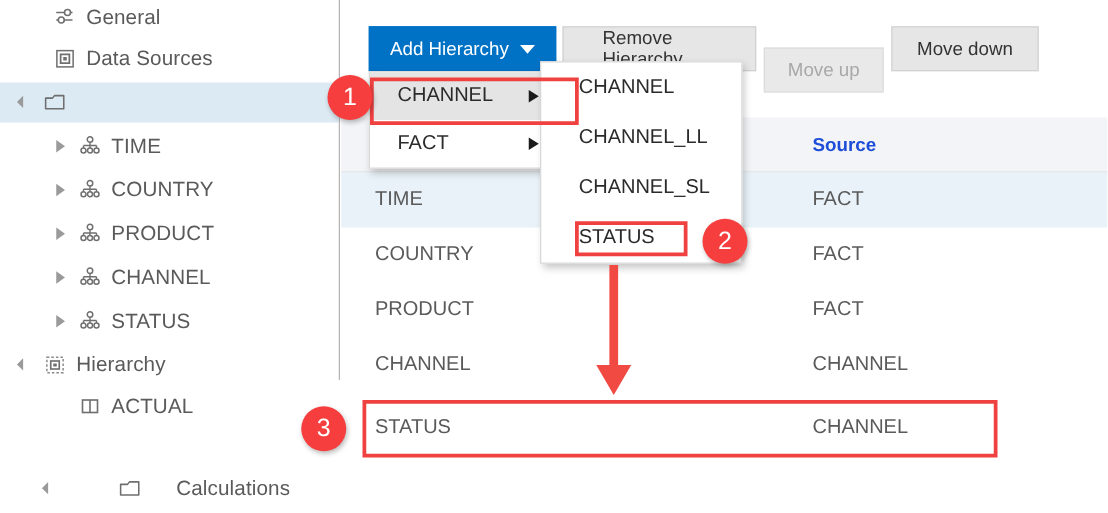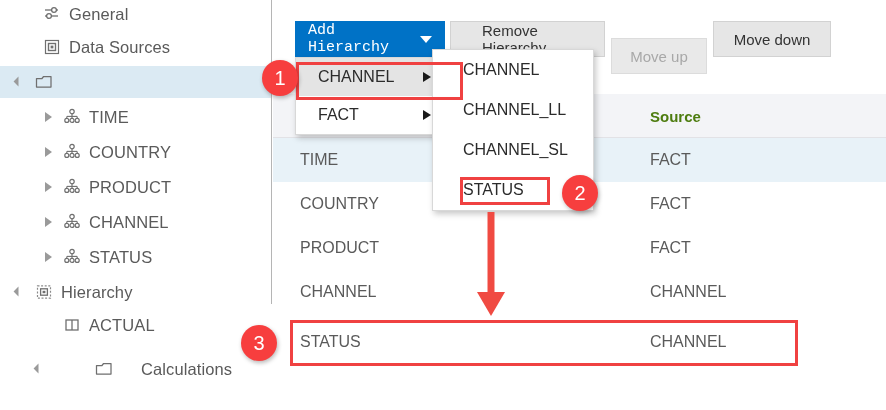--- a/index.html
+++ b/index.html
@@ -104,21 +104,21 @@
   #grid { position:absolute; left:0; top:94px; width:613px; }
   .thead {
     position: absolute; left:0; top:0;
     width: 613px; height: 44px;
     background: #f3f4f7;
     border-bottom: 1px solid #e2e2e6;
   }
   .th {
     position:absolute; top:0; height:44px;
     display:flex; align-items:center;
-    font-size:15px; font-weight:bold; color:#4d7c0f;
+    font-size:15px; font-weight:bold; color:#1d4ed8;
   }
   .trow {
     position:absolute; left:0;
     width:613px; height:44px;
     font-size:16px; color:#5a5a5a;
   }
   .trow.hl { background:#e8f2f8; }
   .cell-name { position:absolute; left:27px; top:0; height:44px; display:flex; align-items:center; }
   .cell-src  { position:absolute; left:377px; top:0; height:44px; display:flex; align-items:center; }
 
@@ -335,36 +335,36 @@
       <span class="ico">
         <svg width="20" height="18" viewBox="0 0 20 18">
           <rect x="4" y="4" width="12" height="10" fill="none" stroke="#6f6f6f" stroke-width="1.3"></rect>
           <line x1="10" y1="4" x2="10" y2="14" stroke="#6f6f6f" stroke-width="1.3"></line>
         </svg>
       </span>
       <span class="tree-label">ACTUAL</span>
     </div>
 
 
-    <div class="tree-row" style="top:353px;gap:20px;">
+    <div class="tree-row" style="top:375px;gap:20px;">
       <span style="width:14px;flex:0 0 14px;"></span>
       <span class="twisty open"></span>
       <span style="width:6px;flex:0 0 6px;"></span>
       <span class="ico">
         <svg width="20" height="18" viewBox="0 0 20 18">
           <path d="M2.5 5.5 H8 L9.6 3.5 H17 V14 H2.5 Z" fill="none" stroke="#6f6f6f" stroke-width="1.25" stroke-linejoin="round"></path>
         </svg>
       </span>
       <span class="tree-label">Calculations</span>
     </div>
   </div>
 
   <div id="main">
 
-    <div class="btn primary" style="left:22px; top:21px; width:150px;font-family:Liberation Mono, monospace;">
+    <div class="btn primary" style="left:22px; top:21px; width:150px;">
       <span>Add Hierarchy</span>
       <span class="caret-down"></span>
     </div>
 
     <div class="btn" style="left:177px; top:21px; width:155px;padding-left:31px;">
       <span>Remove Hierarchy</span>
     </div>
 
     <div class="btn disabled" style="left:338px; top:21px; width:96px;margin-top:17px;">
       <span>Move up</span>

